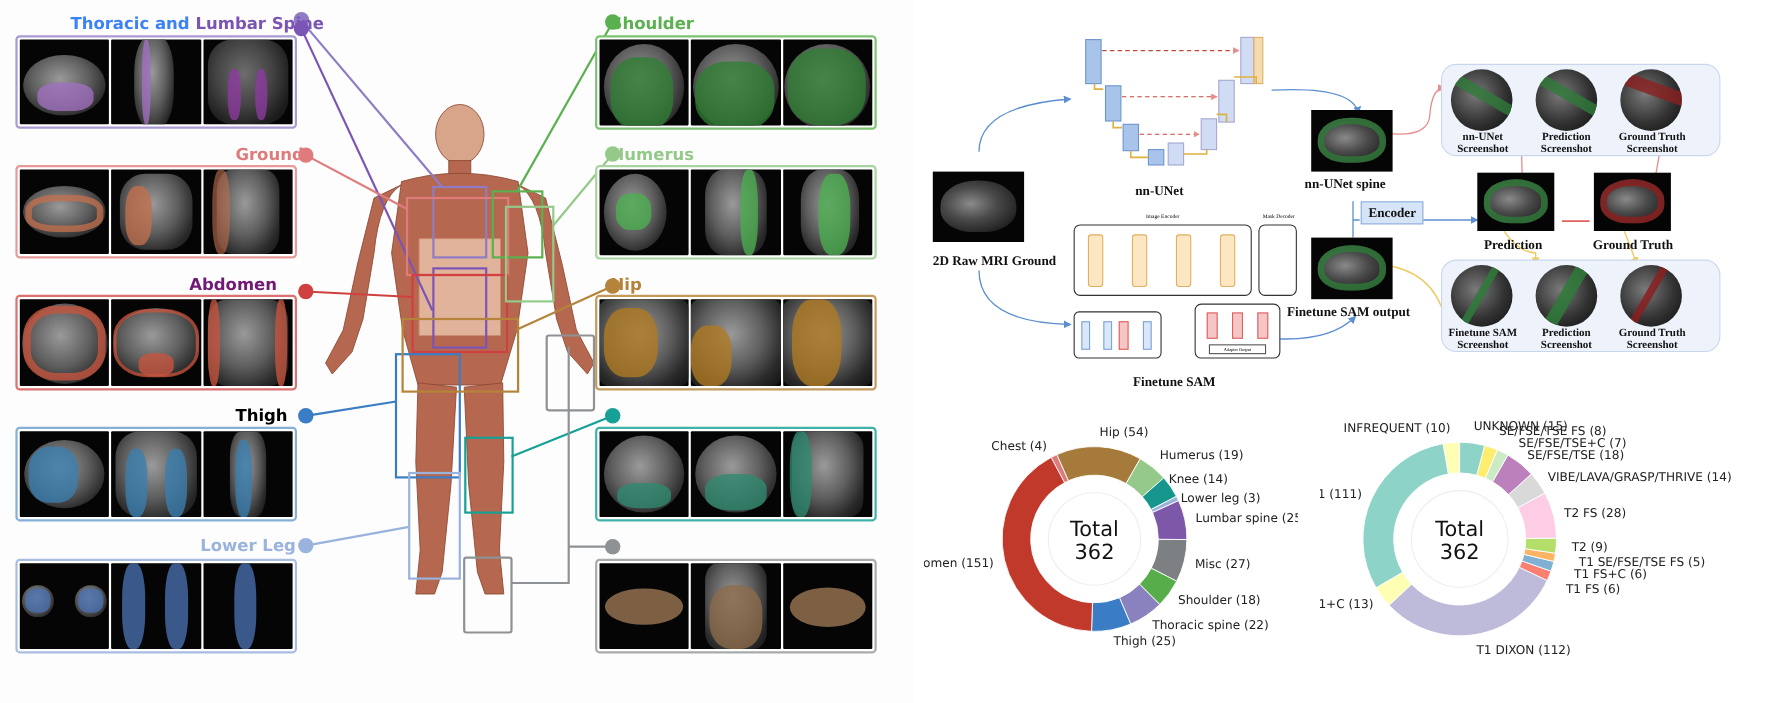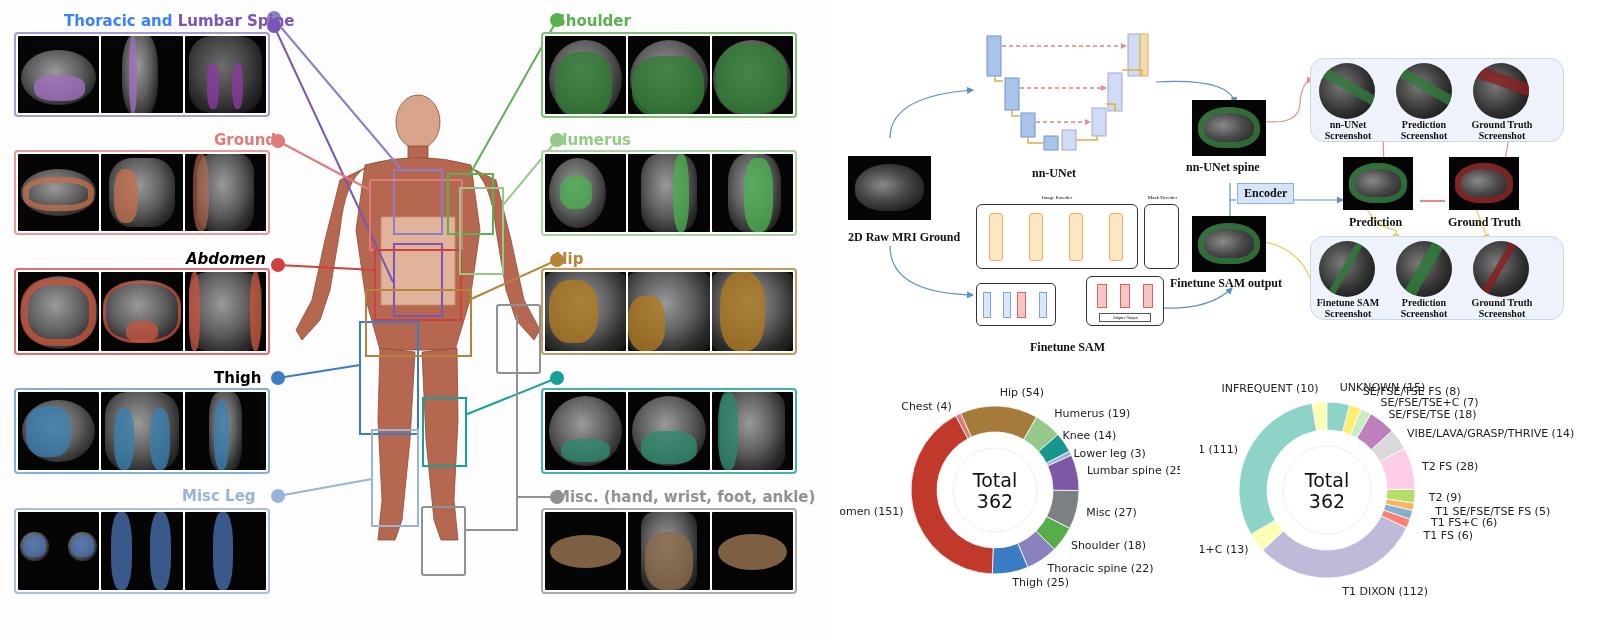--- a/index.html
+++ b/index.html
@@ -78,29 +78,28 @@
   <div class="dot" style="left:550px;top:13px;background:#5bb04f;"></div>
   <div class="dot" style="left:550px;top:133px;background:#94c98a;"></div>
   <div class="dot" style="left:550px;top:253px;background:#b5843a;"></div>
   <div class="dot" style="left:550px;top:371px;background:#16a096;"></div>
   <div class="dot" style="left:550px;top:490px;background:#8e9295;"></div>
 
   <div class="region-label" style="left:64px;top:12px;">
     <span style="color:#3b82f6">Thoracic and </span><span style="color:#7a55b5">Lumbar Spine</span>
   </div>
   <div class="region-label" style="left:214px;top:131px;color:#e07b7b;">Ground</div>
-  <div class="region-label" style="left:186px;top:250px;color:#000000;font-style:italic;">Abdomen</div>
+  <div class="region-label" style="left:172px;top:250px;color:#701a75;">Abdomen</div>
   <div class="region-label" style="left:214px;top:369px;color:#000000;">Thigh</div>
-  <div class="region-label" style="left:182px;top:487px;color:#9ab3dc;">Misc Leg</div>
+  <div class="region-label" style="left:182px;top:487px;color:#9ab3dc;">Lower Leg</div>
 
   <div class="region-label" style="left:555px;top:12px;color:#5bb04f;text-align:right;">Shoulder</div>
   <div class="region-label" style="left:555px;top:131px;color:#94c98a;">Humerus</div>
   <div class="region-label" style="left:555px;top:250px;color:#b5843a;">Hip</div>
   <div class="region-label" style="left:555px;top:369px;color:#a21caf;margin-top:36px;">Knee</div>
-  <div class="region-label" style="left:555px;top:488px;color:#8e9295;">Misc. (hand, wrist, foot, ankle)</div>
 
   <div class="img-frame" style="left:14px;top:32px;width:256px;height:85px;border-color:#a99ad2;">
     <div class="mri-tile">
         <div class="tissue" style="left:4%;top:18%;width:92%;height:72%;"></div>
         <div class="seg" style="left:20%;top:50%;width:62%;height:34%;background:#a070c0;"></div>
       </div>
     <div class="mri-tile">
         <div class="tissue" style="left:25%;top:-5%;width:45%;height:110%;border-radius:40%;"></div>
         <div class="seg" style="left:34%;top:0;width:10%;height:100%;background:#a070c0;"></div>
       </div>

